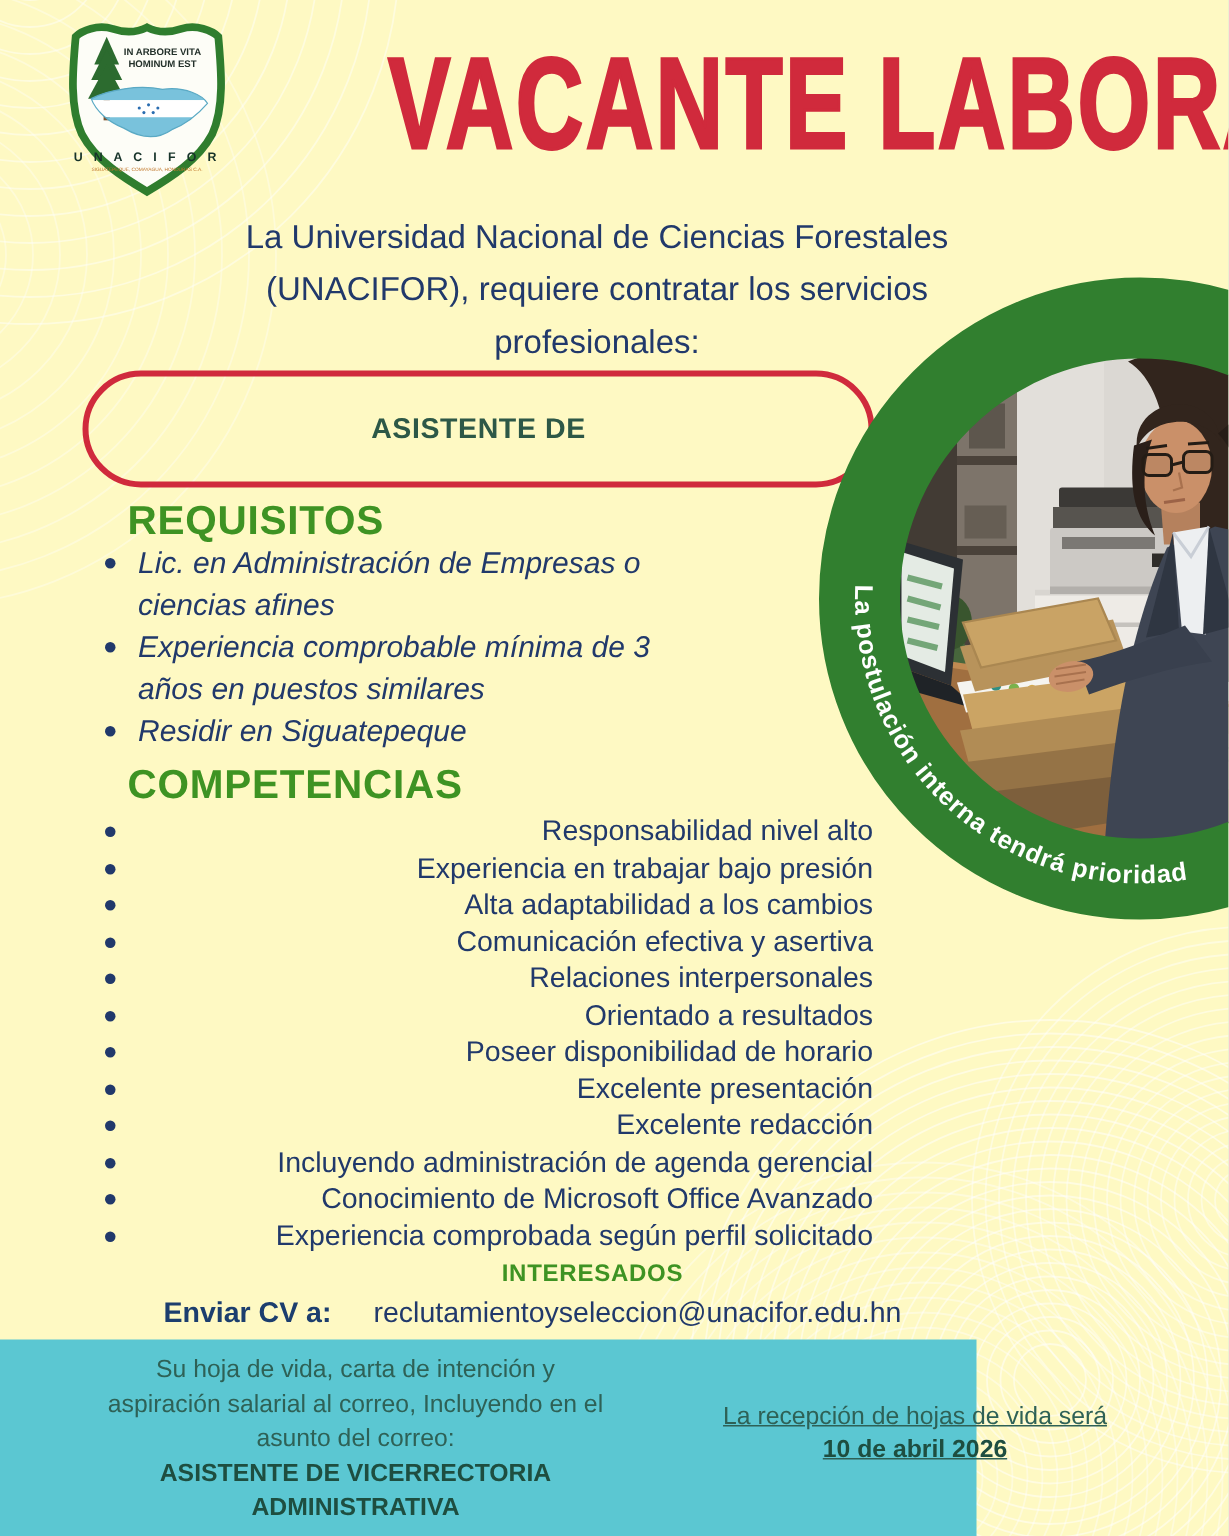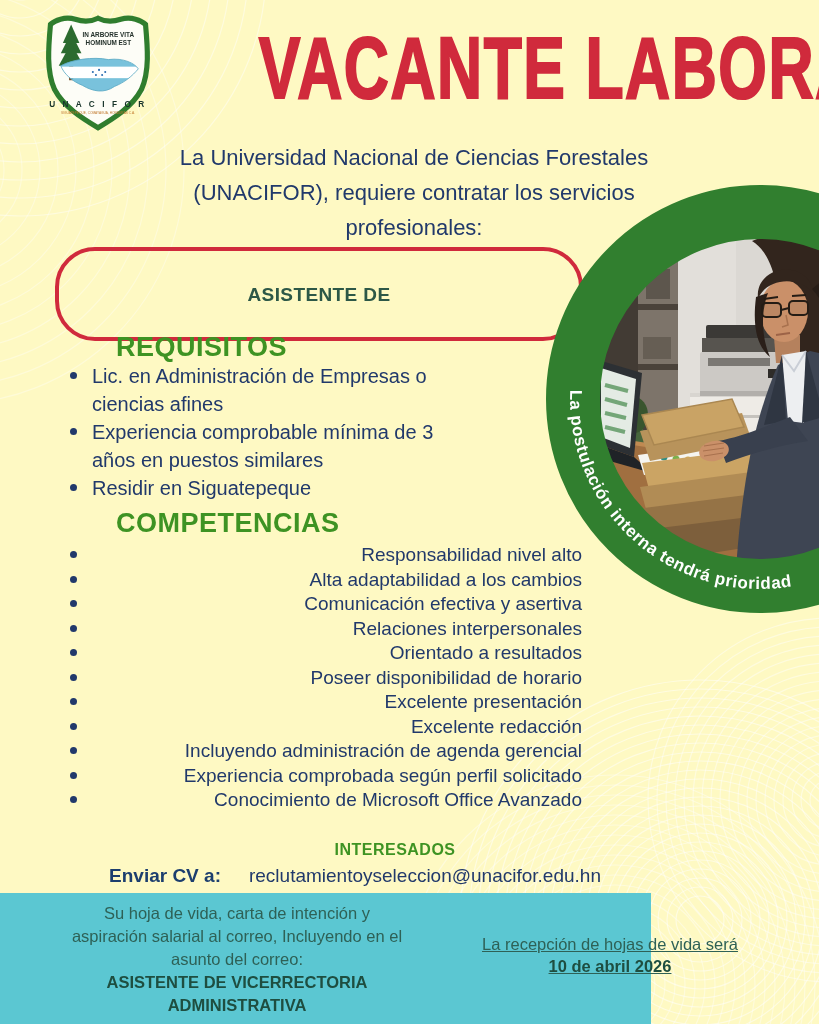--- a/index.html
+++ b/index.html
@@ -15,37 +15,37 @@
   .logo{ left:36px; top:12px; width:124px; height:124px; z-index:2; }
 
   
   .title-wrap{ left:168px; top:26px; width:614px; height:96px; text-align:center; z-index:1; }
   .title-inner{
     display:inline-block; font-size:80px; font-weight:bold; letter-spacing:2px;
     color:#d02a3c; -webkit-text-stroke:2px #d02a3c; white-space:nowrap;
     transform:scale(0.78,1.08); transform-origin:center top; line-height:1;
   }
 
-  .intro{ left:104px; top:140px; width:620px; text-align:center; z-index:1;
+  .intro{ left:88px; top:140px; width:620px; text-align:center; z-index:1;
           color:#21396b; font-size:22px; line-height:35px; font-weight:normal; }
 
   .position-box{
-    left:55px; top:247px; width:528px; height:94px; z-index:1;
+    left:55px; top:247px; width:528px; height:78px; z-index:1;
     border:4px solid #d02a3c; border-radius:40px;
     display:flex; flex-direction:column; justify-content:center; align-items:center;
     color:#2d5847; font-weight:bold; font-size:19px; line-height:25px; letter-spacing:.4px;
     text-align:center;
   }
 
-  .section-heading{ color:#3e9323; font-size:27px; font-weight:bold; letter-spacing:.5px; z-index:1;margin-left:31px;}
+  .section-heading{ color:#3e9323; font-size:27px; font-weight:bold; letter-spacing:.5px; z-index:1;}
   #requisitos-heading{ left:85px; top:332px; }
   #competencias-heading{ left:85px; top:508px; }
 
   ul.bullets{ list-style:none; z-index:1; }
-  #requisitos-list{ left:62px; top:362px; width:480px; }
+  #requisitos-list{ left:62px; top:362px; width:480px;font-style:italic; }
   #requisitos-list li{ font-size:20px; line-height:28px; }
   #competencias-list{ left:62px; top:543px; width:520px; }
   #competencias-list li{ font-size:19px; line-height:24.5px;text-align:right; }
   ul.bullets li{
     position:relative; padding-left:30px; color:#21396b; white-space:pre-line;
   }
   ul.bullets li::before{
     content:""; position:absolute; left:8px; top:10px;
     width:7px; height:7px; border-radius:50%; background:#21396b;
   }
@@ -214,30 +214,31 @@
     <li>Lic. en Administración de Empresas o
 ciencias afines</li>
     <li>Experiencia comprobable mínima de 3
 años en puestos similares</li>
     <li>Residir en Siguatepeque</li>
   </ul>
 
   <h2 class="layer section-heading" id="competencias-heading">COMPETENCIAS</h2>
   <ul class="layer bullets" id="competencias-list">
     <li>Responsabilidad nivel alto</li>
+    <li>Experiencia en trabajar bajo presión</li>
     <li>Alta adaptabilidad a los cambios</li>
     <li>Comunicación efectiva y asertiva</li>
     <li>Relaciones interpersonales</li>
     <li>Orientado a resultados</li>
     <li>Poseer disponibilidad de horario</li>
     <li>Excelente presentación</li>
     <li>Excelente redacción</li>
     <li>Incluyendo administración de agenda gerencial</li>
+    <li>Conocimiento de Microsoft Office Avanzado</li>
     <li>Experiencia comprobada según perfil solicitado</li>
-    <li>Conocimiento de Microsoft Office Avanzado</li>
   </ul>
 
   <h3 class="layer" id="interesados">INTERESADOS</h3>
   <div class="layer email-row">
     <span class="lbl">Enviar CV a:</span>
     <span>reclutamientoyseleccion@unacifor.edu.hn</span>
   </div>
 
   <div class="layer band">
     <div class="band-col band-left">

